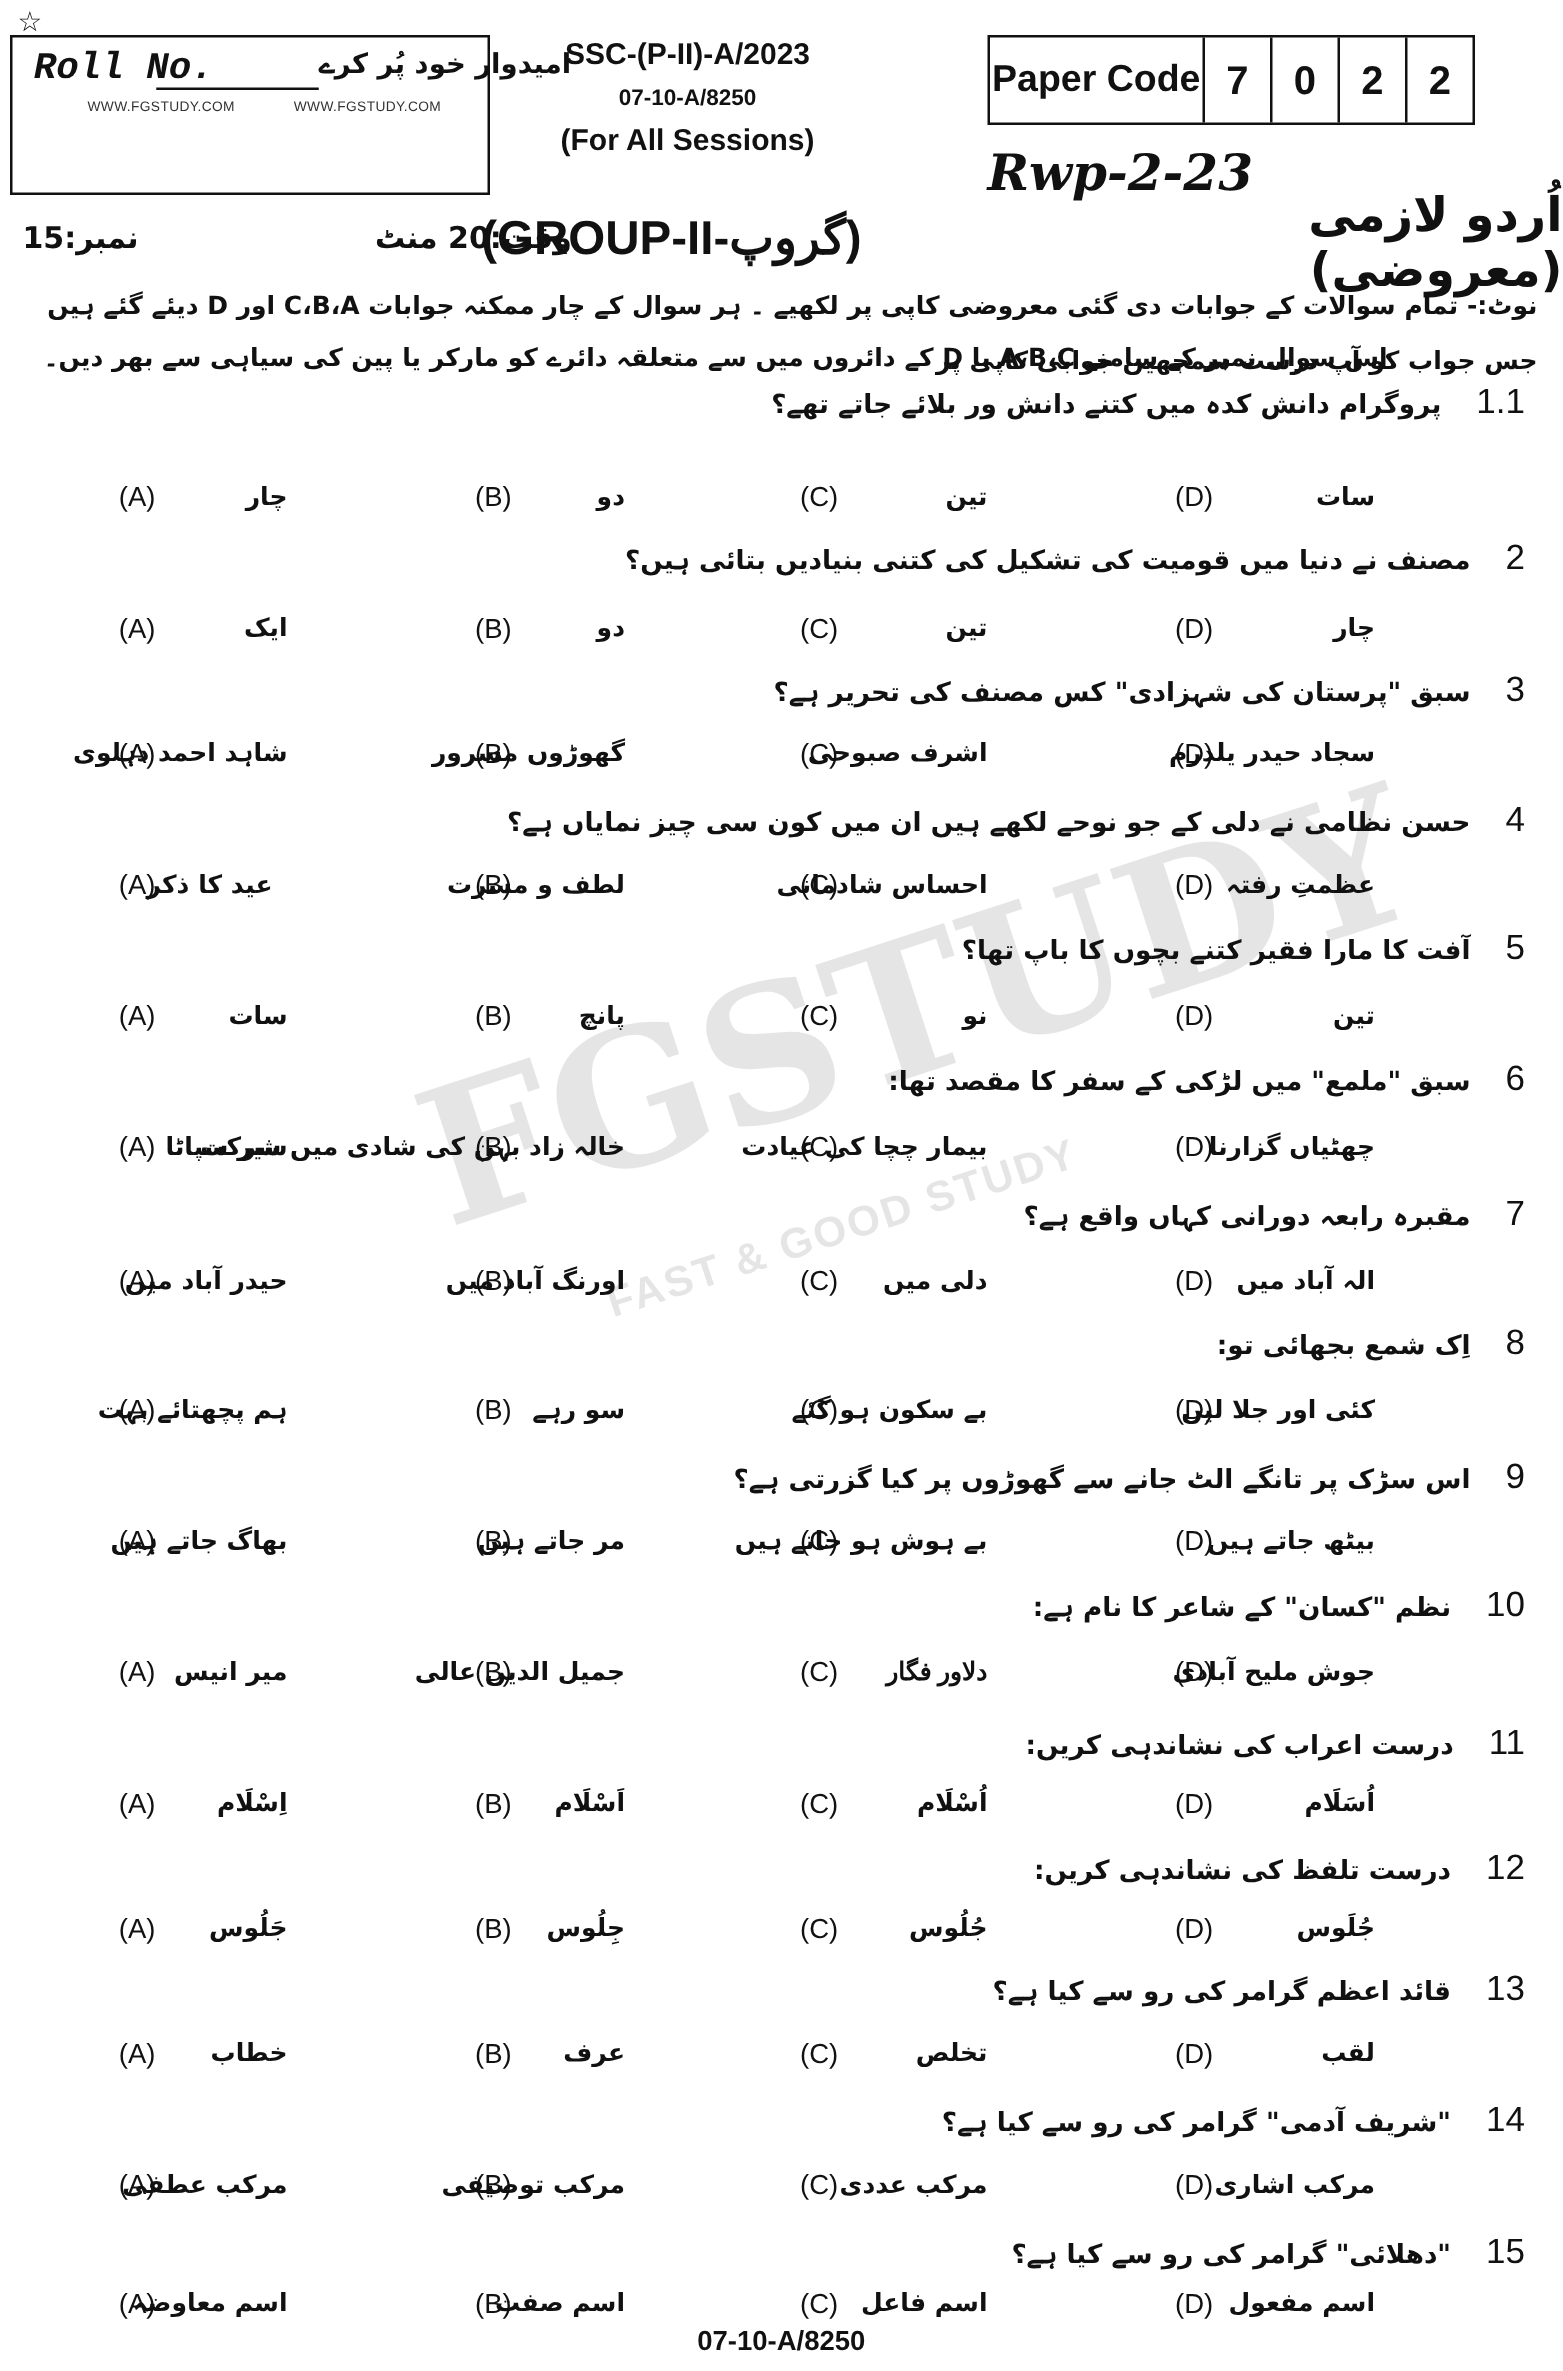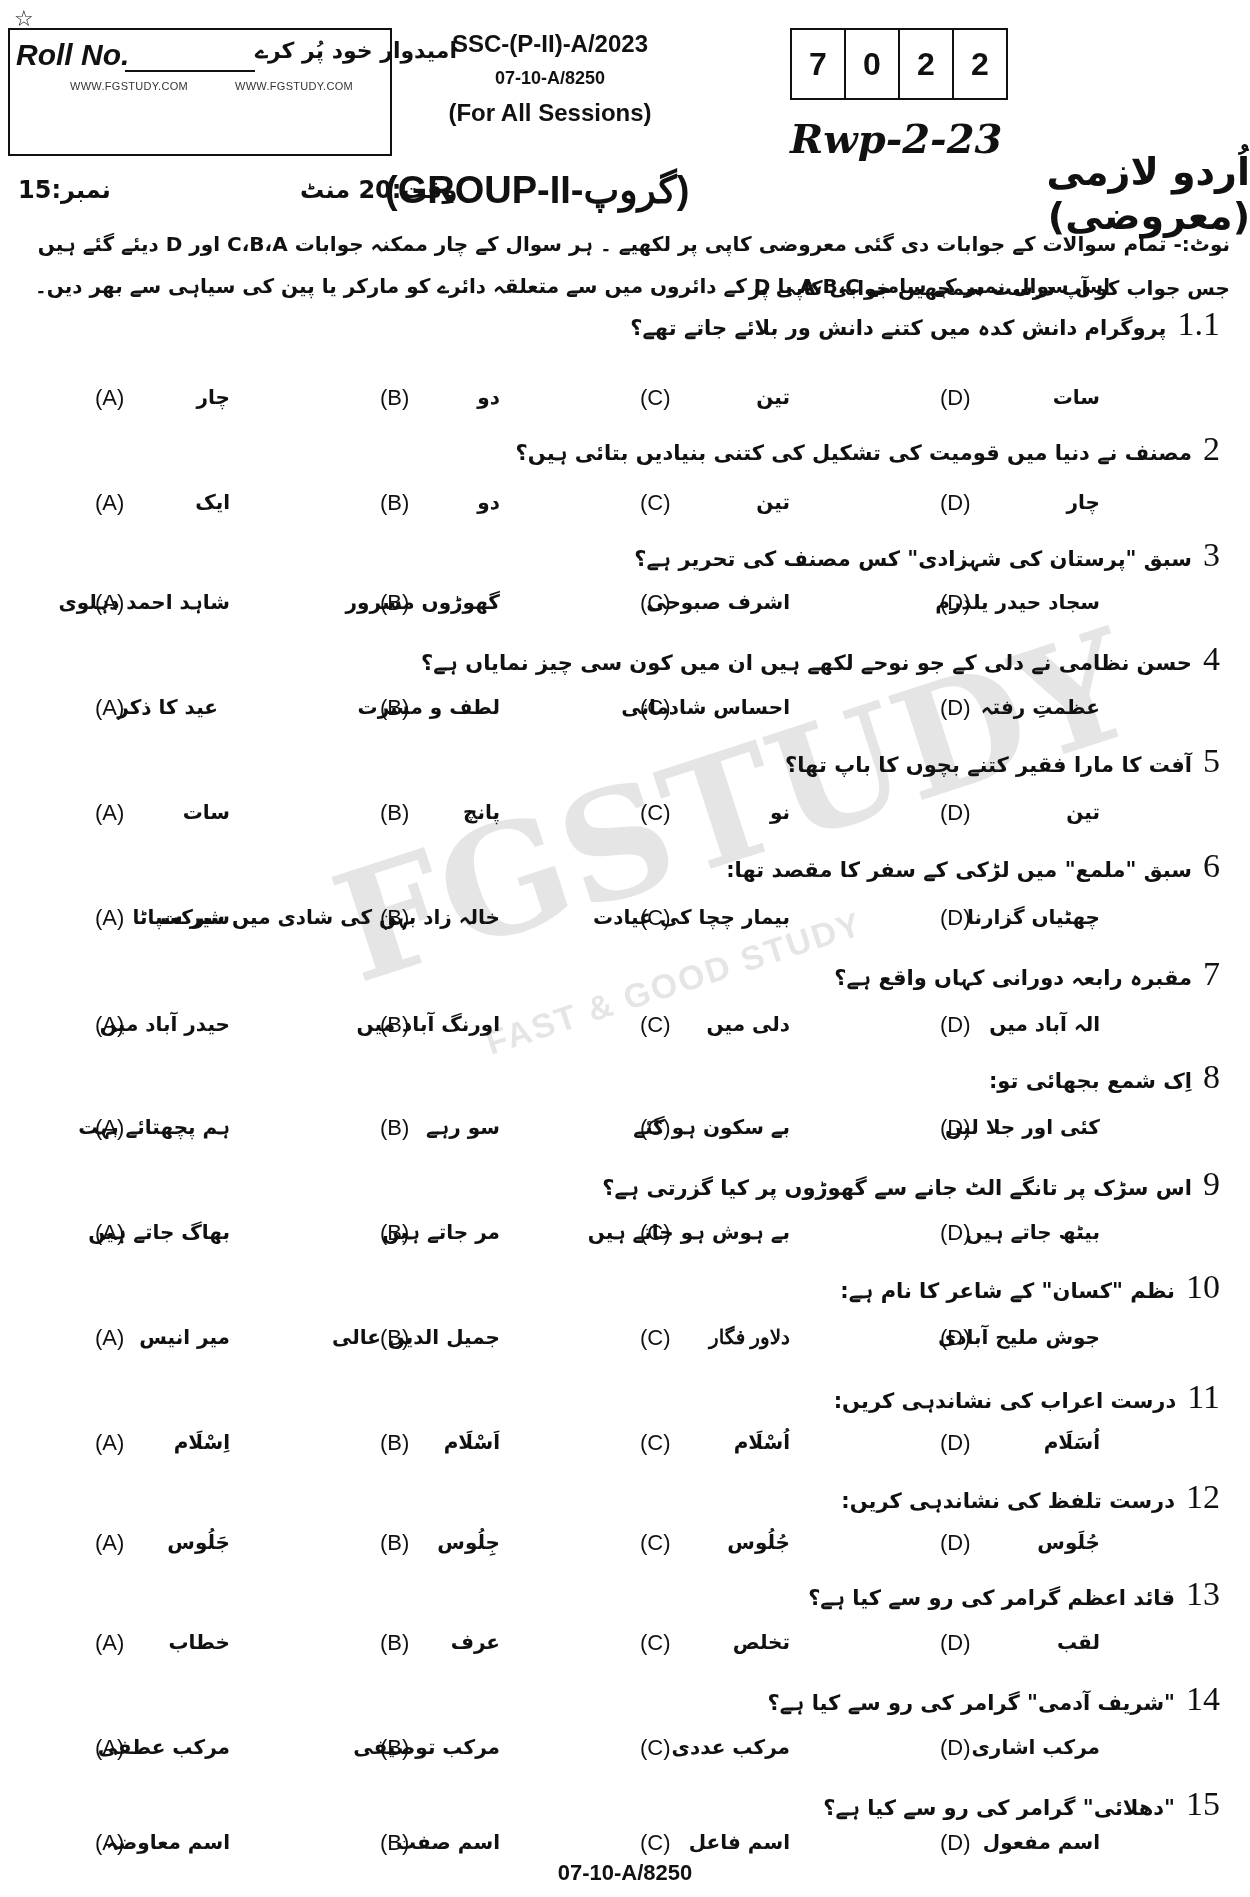--- a/index.html
+++ b/index.html
@@ -6,21 +6,21 @@
   body {
     width: 1250px; height: 1897px; position: relative; overflow: hidden;
     font-family: "DejaVu Sans", sans-serif; color: #111;
   }
   .abs { position: absolute; }
   .star { left: 14px; top: 6px; font-size: 22px; }
   .roll-box {
     left: 8px; top: 28px; width: 380px; height: 124px;
     border: 2px solid #111;
   }
-  .roll-label { left: 16px; top: 38px; font-family: Liberation Sans, sans-serif; font-weight: bold; font-style: italic; font-size: 30px; }
+  .roll-label { left: 27px; top: 38px; font-family: Liberation Mono, monospace; font-weight: bold; font-style: italic; font-size: 30px; }
   .roll-line { left: 125px; top: 70px; width: 130px; border-bottom: 2px solid #111; }
   .roll-urdu { left: 255px; top: 38px; font-size: 22px; direction: rtl; font-weight: bold; }
   .wm-small { font-family: "Liberation Sans", sans-serif; font-size: 11px; color: #333; letter-spacing: 0.3px; }
   .center-info { left: 430px; top: 30px; width: 240px; text-align: center; font-family: "Liberation Sans", sans-serif; font-weight: bold; }
   .center-info .l1 { font-size: 24px; margin-bottom: 10px; }
   .center-info .l2 { font-size: 18px; margin-bottom: 10px; }
   .center-info .l3 { font-size: 24px; }
   .paper-code {
     left: 790px; top: 28px; height: 68px; display: flex;
     border: 2px solid #111; font-family: "Liberation Sans", sans-serif; font-weight: bold;
@@ -28,21 +28,21 @@
   .paper-code .pc-label { width: 170px; display: flex; align-items: center; justify-content: center; font-size: 30px; border-right: 2px solid #111; }
   .paper-code .pc-digit { width: 52px; display: flex; align-items: center; justify-content: center; font-size: 32px; border-right: 2px solid #111; }
   .paper-code .pc-digit:last-child { border-right: none; }
   .handwritten { left: 790px; top: 115px; font-family: "DejaVu Serif", serif; font-size: 40px; font-style: italic; font-weight: bold; }
   .subject-title { left: 880px; top: 150px; font-size: 38px; font-weight: bold; direction: rtl; }
   .group-title { left: 385px; top: 168px; font-family: "Liberation Sans", sans-serif; font-weight: bold; font-size: 38px; }
   .time { left: 300px; top: 176px; font-size: 24px; font-weight: bold; direction: rtl; }
   .marks { left: 18px; top: 176px; font-size: 24px; font-weight: bold; direction: rtl; }
   .note { right: 20px; width: 1220px; direction: rtl; text-align: right; font-size: 20px; font-weight: bold; line-height: 44px; }
   .q-row { right: 30px; direction: rtl; font-size: 21px; font-weight: bold; white-space: nowrap; }
-  .q-num { font-family: Liberation Serif, serif; font-size: 34px; font-weight: normal; margin-left: 11px; display: inline-block; direction: ltr; }
+  .q-num { font-family: Liberation Sans, sans-serif; font-size: 28px; font-weight: normal; margin-left: 28px; display: inline-block; direction: ltr; }
   .opt-row { left: 0; width: 1250px; height: 50px; }
   .opt-letter { position: absolute; font-family: "Liberation Sans", sans-serif; font-size: 22px; }
   .opt-text { position: absolute; font-size: 20px; font-weight: bold; direction: rtl; text-align: right; white-space: nowrap; }
   .watermark {
     left: 360px; top: 760px; width: 600px; height: 360px;
     color: rgba(0,0,0,0.10); font-family: "DejaVu Serif", serif; font-size: 150px; font-weight: bold;
     transform: rotate(-18deg); pointer-events: none; text-align: center; line-height: 150px;
   }
   .watermark .wm-sub { font-size: 34px; font-family: "Liberation Sans", sans-serif; letter-spacing: 2px; display: block; }
   .footer { left: 0; width: 1250px; top: 1860px; text-align: center; font-family: "Liberation Sans", sans-serif; font-weight: bold; font-size: 22px; }
@@ -59,20 +59,21 @@
 <span class="abs wm-small" style="left:70px;top:80px;">WWW.FGSTUDY.COM</span>
 <span class="abs wm-small" style="left:235px;top:80px;">WWW.FGSTUDY.COM</span>
 
 <div class="abs center-info">
   <div class="l1">SSC-(P-II)-A/2023</div>
   <div class="l2">07-10-A/8250</div>
   <div class="l3">(For All Sessions)</div>
 </div>
 
 <div class="abs paper-code">
+  <div class="pc-label">Paper Code</div>
   <div class="pc-digit">7</div>
   <div class="pc-digit">0</div>
   <div class="pc-digit">2</div>
   <div class="pc-digit">2</div>
 </div>
 
 <span class="abs handwritten">Rwp-2-23</span>
 <span class="abs subject-title">اُردو لازمی (معروضی)</span>
 <span class="abs group-title">(GROUP-II-گروپ)</span>
 <span class="abs time">وقت:20 منٹ</span>

